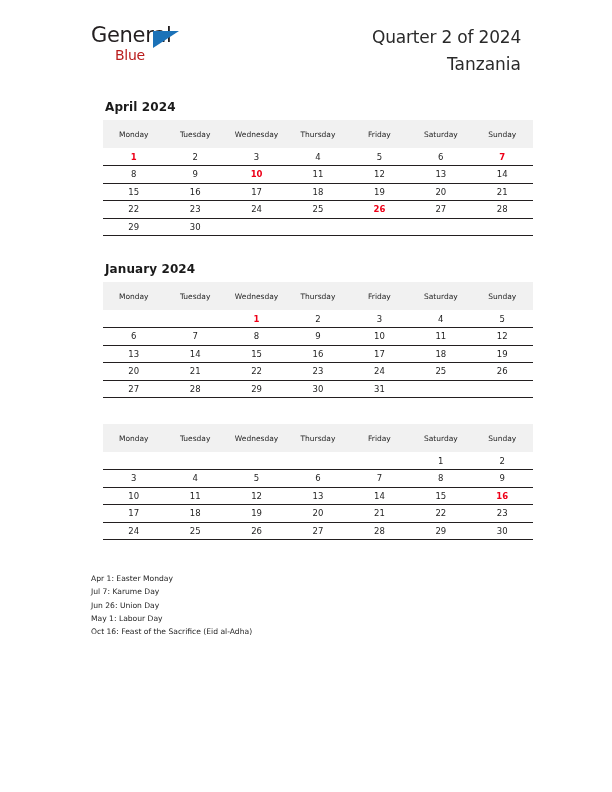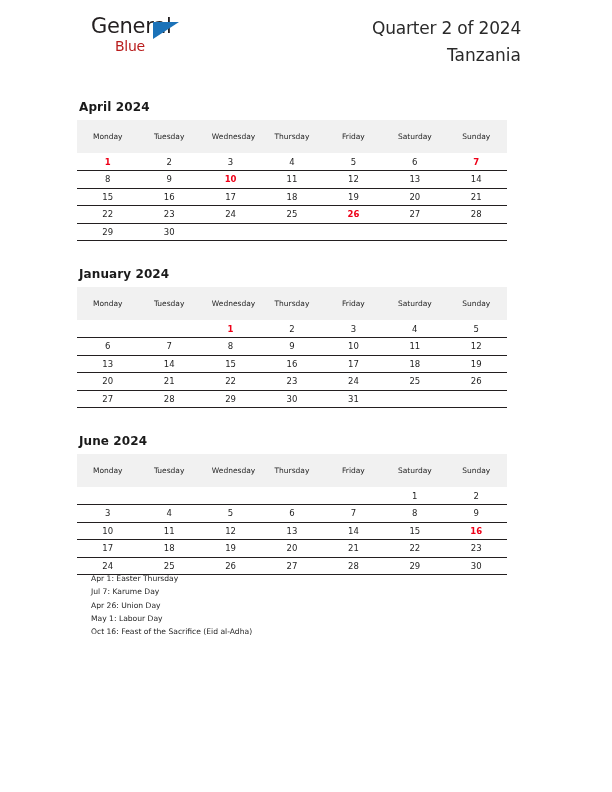--- a/index.html
+++ b/index.html
@@ -10,21 +10,21 @@
     background: #ffffff;
     font-family: "DejaVu Sans", "Liberation Sans", sans-serif;
     color: #1a1a1a;
     position: relative;
     overflow: hidden;
   }
 
   
   .page-header {
     position: absolute;
-    top: 16px;
+    top: 25px;
     left: 91px;
     right: 91px;
     height: 58px;
     display: flex;
     align-items: flex-start;
     justify-content: space-between;
   }
   .brand {
     position: relative;
     width: 100px;
@@ -71,21 +71,21 @@
     font-size: 17px;
     color: #2a2a2a;
     margin-top: 7px;
     white-space: nowrap;
   }
 
   
   .months {
     position: absolute;
     top: 100px;
-    left: 77px;
+    left: 103px;
     width: 430px;
   }
   .month-block { margin-bottom: 26px; }
   .month-title {
     font-size: 12px;
     font-weight: bold;
     color: #1a1a1a;
     margin: 0 0 6px 2px;
     letter-spacing: 0.1px;
   }
@@ -96,21 +96,21 @@
   }
   table.cal th {
     background: #f1f1f1;
     font-size: 7.5px;
     font-weight: normal;
     color: #262626;
     height: 28px;
     text-align: center;
     vertical-align: middle;
     border: none;
-    padding: 12px;
+    padding: 4px;
   }
   table.cal td {
     height: 17.5px;
     text-align: center;
     vertical-align: middle;
     font-size: 8.5px;
     color: #1f1f1f;
     border-bottom: 1px solid #231f20;
     padding: 0;
   }
@@ -271,21 +271,20 @@
             <td>29</td>
             <td>30</td>
             <td>31</td>
             <td class="empty"></td>
             <td class="empty"></td>
           </tr>
         </tbody>
       </table>
     </div>
     <div class="month-block">
-      <div class="month-title">June 2024</div>
       <table class="cal">
         <thead>
           <tr>
             <th>Monday</th>
             <th>Tuesday</th>
             <th>Wednesday</th>
             <th>Thursday</th>
             <th>Friday</th>
             <th>Saturday</th>
             <th>Sunday</th>
@@ -336,18 +335,18 @@
             <td>28</td>
             <td>29</td>
             <td>30</td>
           </tr>
         </tbody>
       </table>
     </div>
   </div>
 
 <div class="holiday-list">
-    <div class="holiday-item">Apr 1: Easter Thursday</div>
+    <div class="holiday-item">Apr 1: Easter Monday</div>
     <div class="holiday-item">Jul 7: Karume Day</div>
-    <div class="holiday-item">Apr 26: Union Day</div>
+    <div class="holiday-item">Jun 26: Union Day</div>
     <div class="holiday-item">May 1: Labour Day</div>
     <div class="holiday-item">Oct 16: Feast of the Sacrifice (Eid al-Adha)</div>
   </div>
 
 </body></html>

